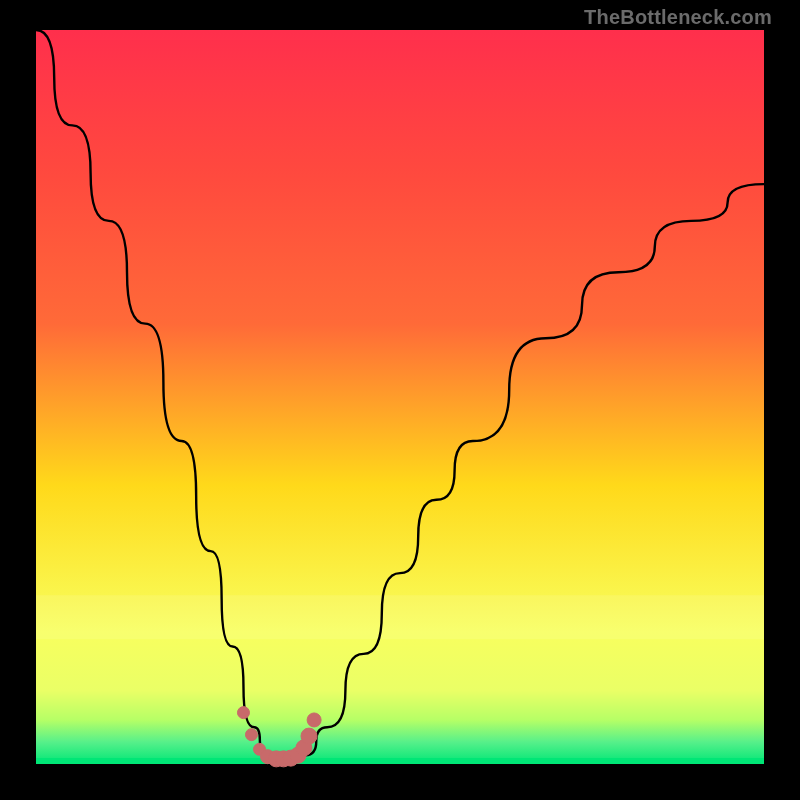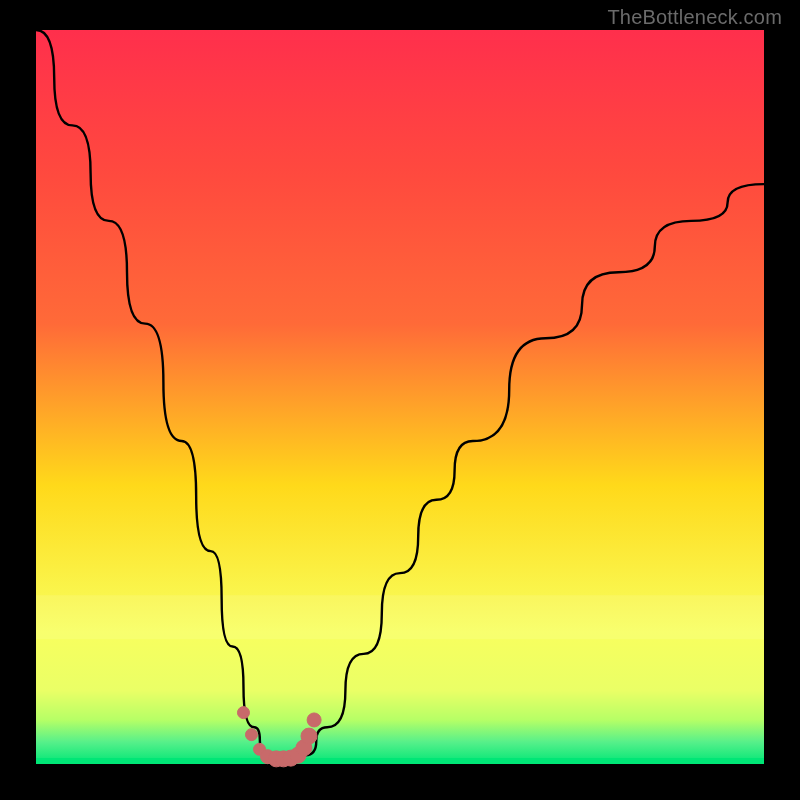--- a/index.html
+++ b/index.html
@@ -13,24 +13,24 @@
   }
   .stage {
     position: relative;
     width: 800px;
     height: 800px;
     background: #000;
   }
   .watermark {
     position: absolute;
     top: 6px;
-    right: 18px;
+    right: 28px;
     color: #6b6b6b;
     font-size: 20px;
-    font-weight: 400;
+    font-weight: 700;
     letter-spacing: 0.2px;
     user-select: none;
   }
   svg.plot {
     position: absolute;
     left: 0;
     top: 0;
   }
 </style>
 </head>

